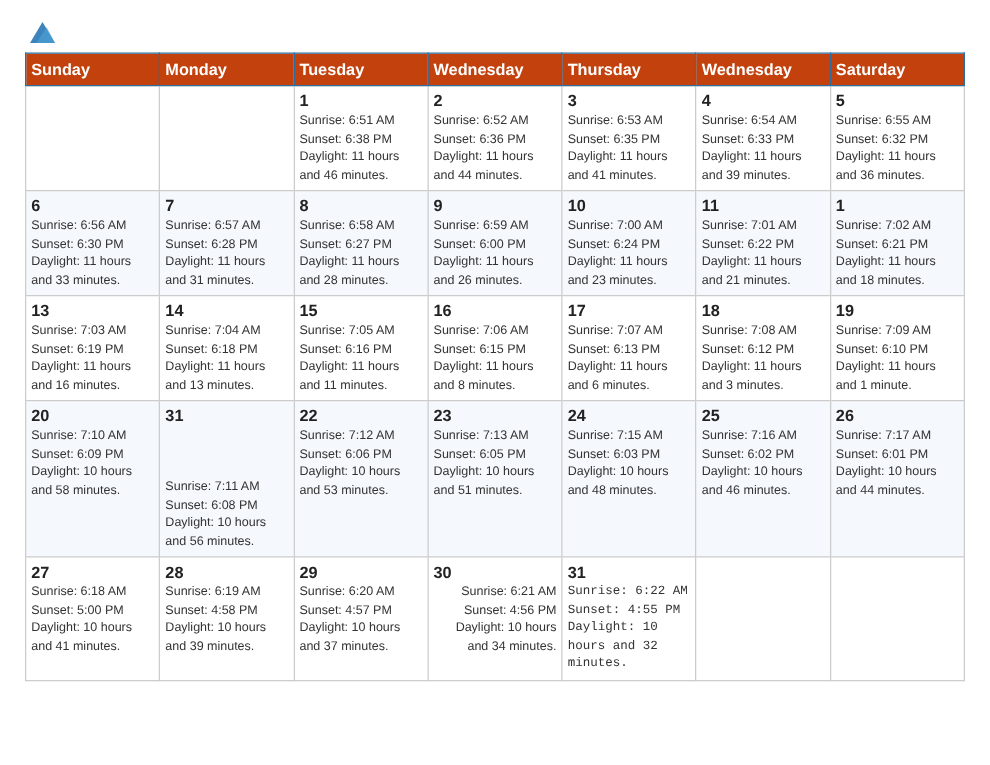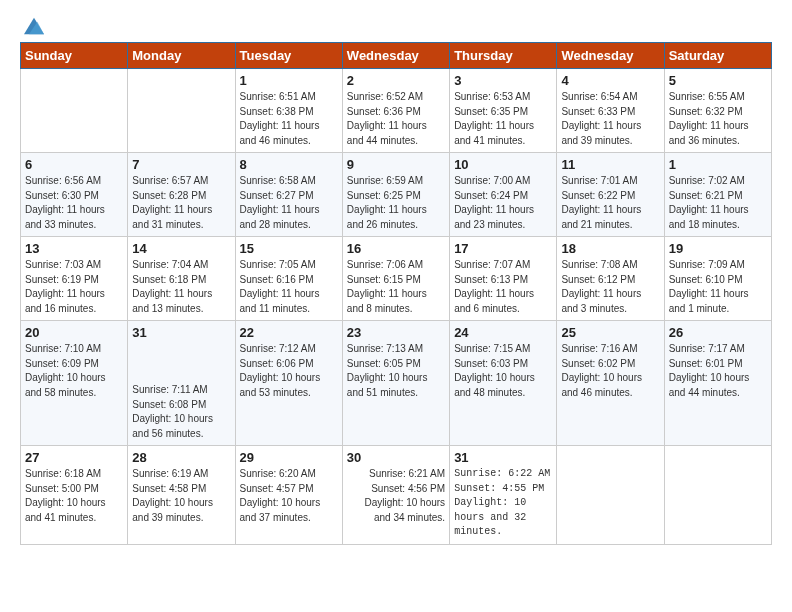--- a/index.html
+++ b/index.html
@@ -180,21 +180,21 @@
           </td>
           <td>
             <span class="day-number">8</span>
             <div class="cell-info" style="white-space: pre-line;">Sunrise: 6:58 AM
 Sunset: 6:27 PM
 Daylight: 11 hours and 28 minutes.</div>
           </td>
           <td>
             <span class="day-number">9</span>
             <div class="cell-info" style="white-space: pre-line;">Sunrise: 6:59 AM
-Sunset: 6:25 PM
+Sunset: 6:00 PM
 Daylight: 11 hours and 26 minutes.</div>
           </td>
           <td>
             <span class="day-number">10</span>
             <div class="cell-info" style="white-space: pre-line;">Sunrise: 7:00 AM
 Sunset: 6:24 PM
 Daylight: 11 hours and 23 minutes.</div>
           </td>
           <td>
             <span class="day-number">11</span>

